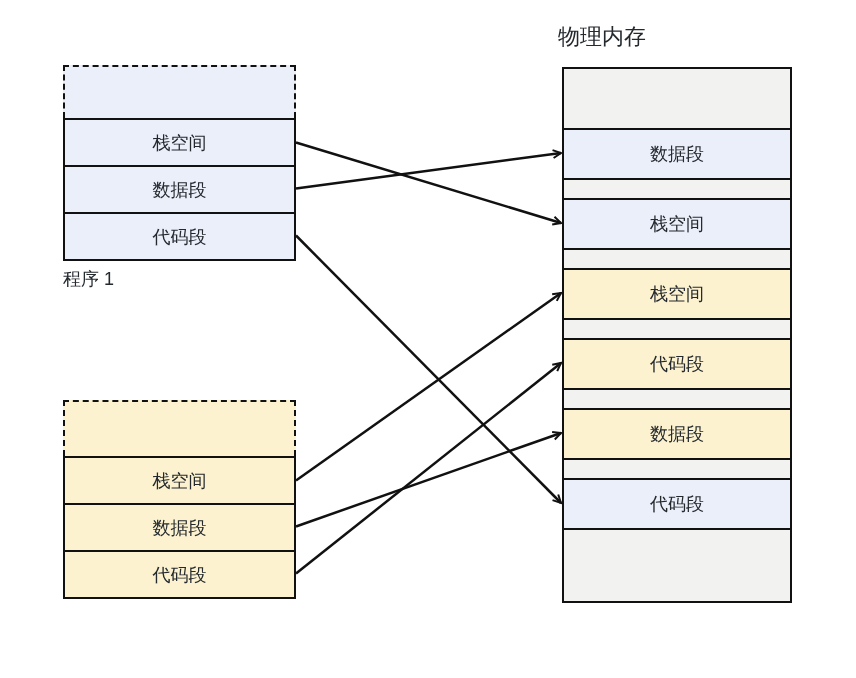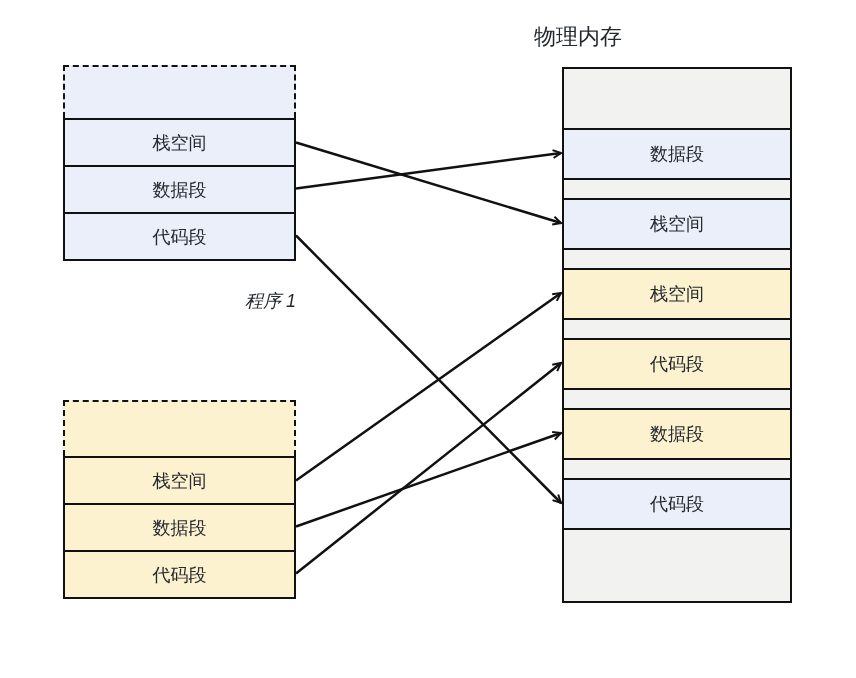--- a/index.html
+++ b/index.html
@@ -37,28 +37,27 @@
   }
   .prog-row{
     height:45px;
     display:flex;align-items:center;justify-content:center;
     font-size:18px;
   }
   .prog-row + .prog-row{border-top:2px solid var(--line);}
   #program1 .prog-row{background:var(--p1-fill);}
   #program2 .prog-row{background:var(--p2-fill);}
   .prog-label{
-    margin-top:28px;
-    text-align:right;
+    margin-top:6px;
+    text-align:left;
     font-size:18px;
-    font-style:italic;
   }
   
   #pm-title{
-    position:absolute;left:534px;top:22px;
+    position:absolute;left:558px;top:22px;
     font-size:22px;
   }
   #pm-box{
     position:absolute;left:562px;top:67px;
     width:230px;height:536px;
     border:2px solid var(--line);
     box-sizing:border-box;
     display:flex;flex-direction:column;
     background:var(--free-fill);
   }

